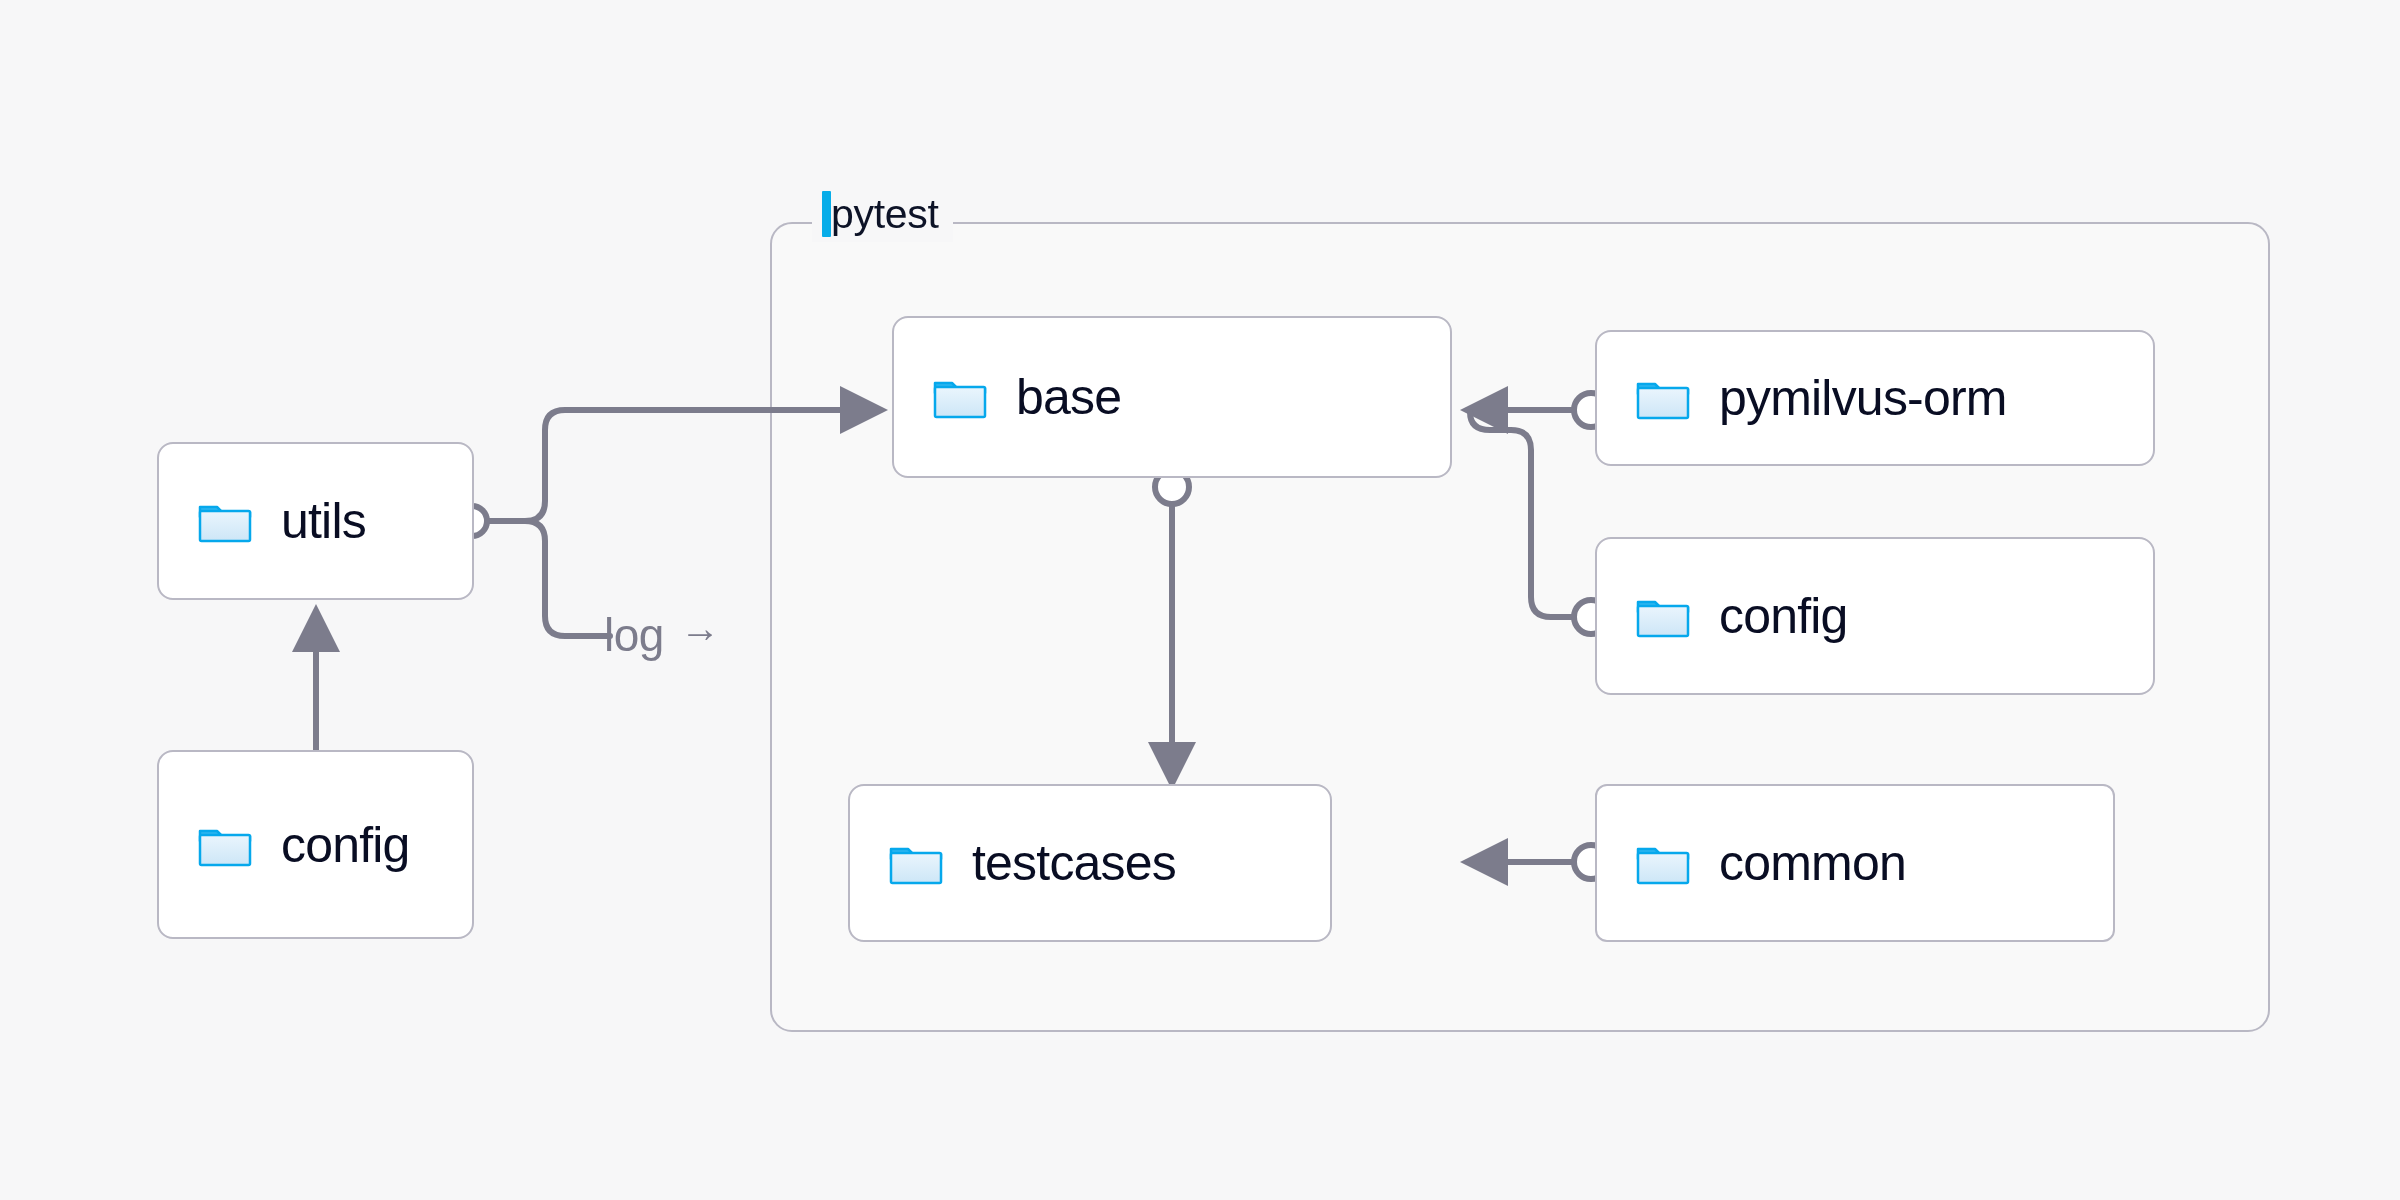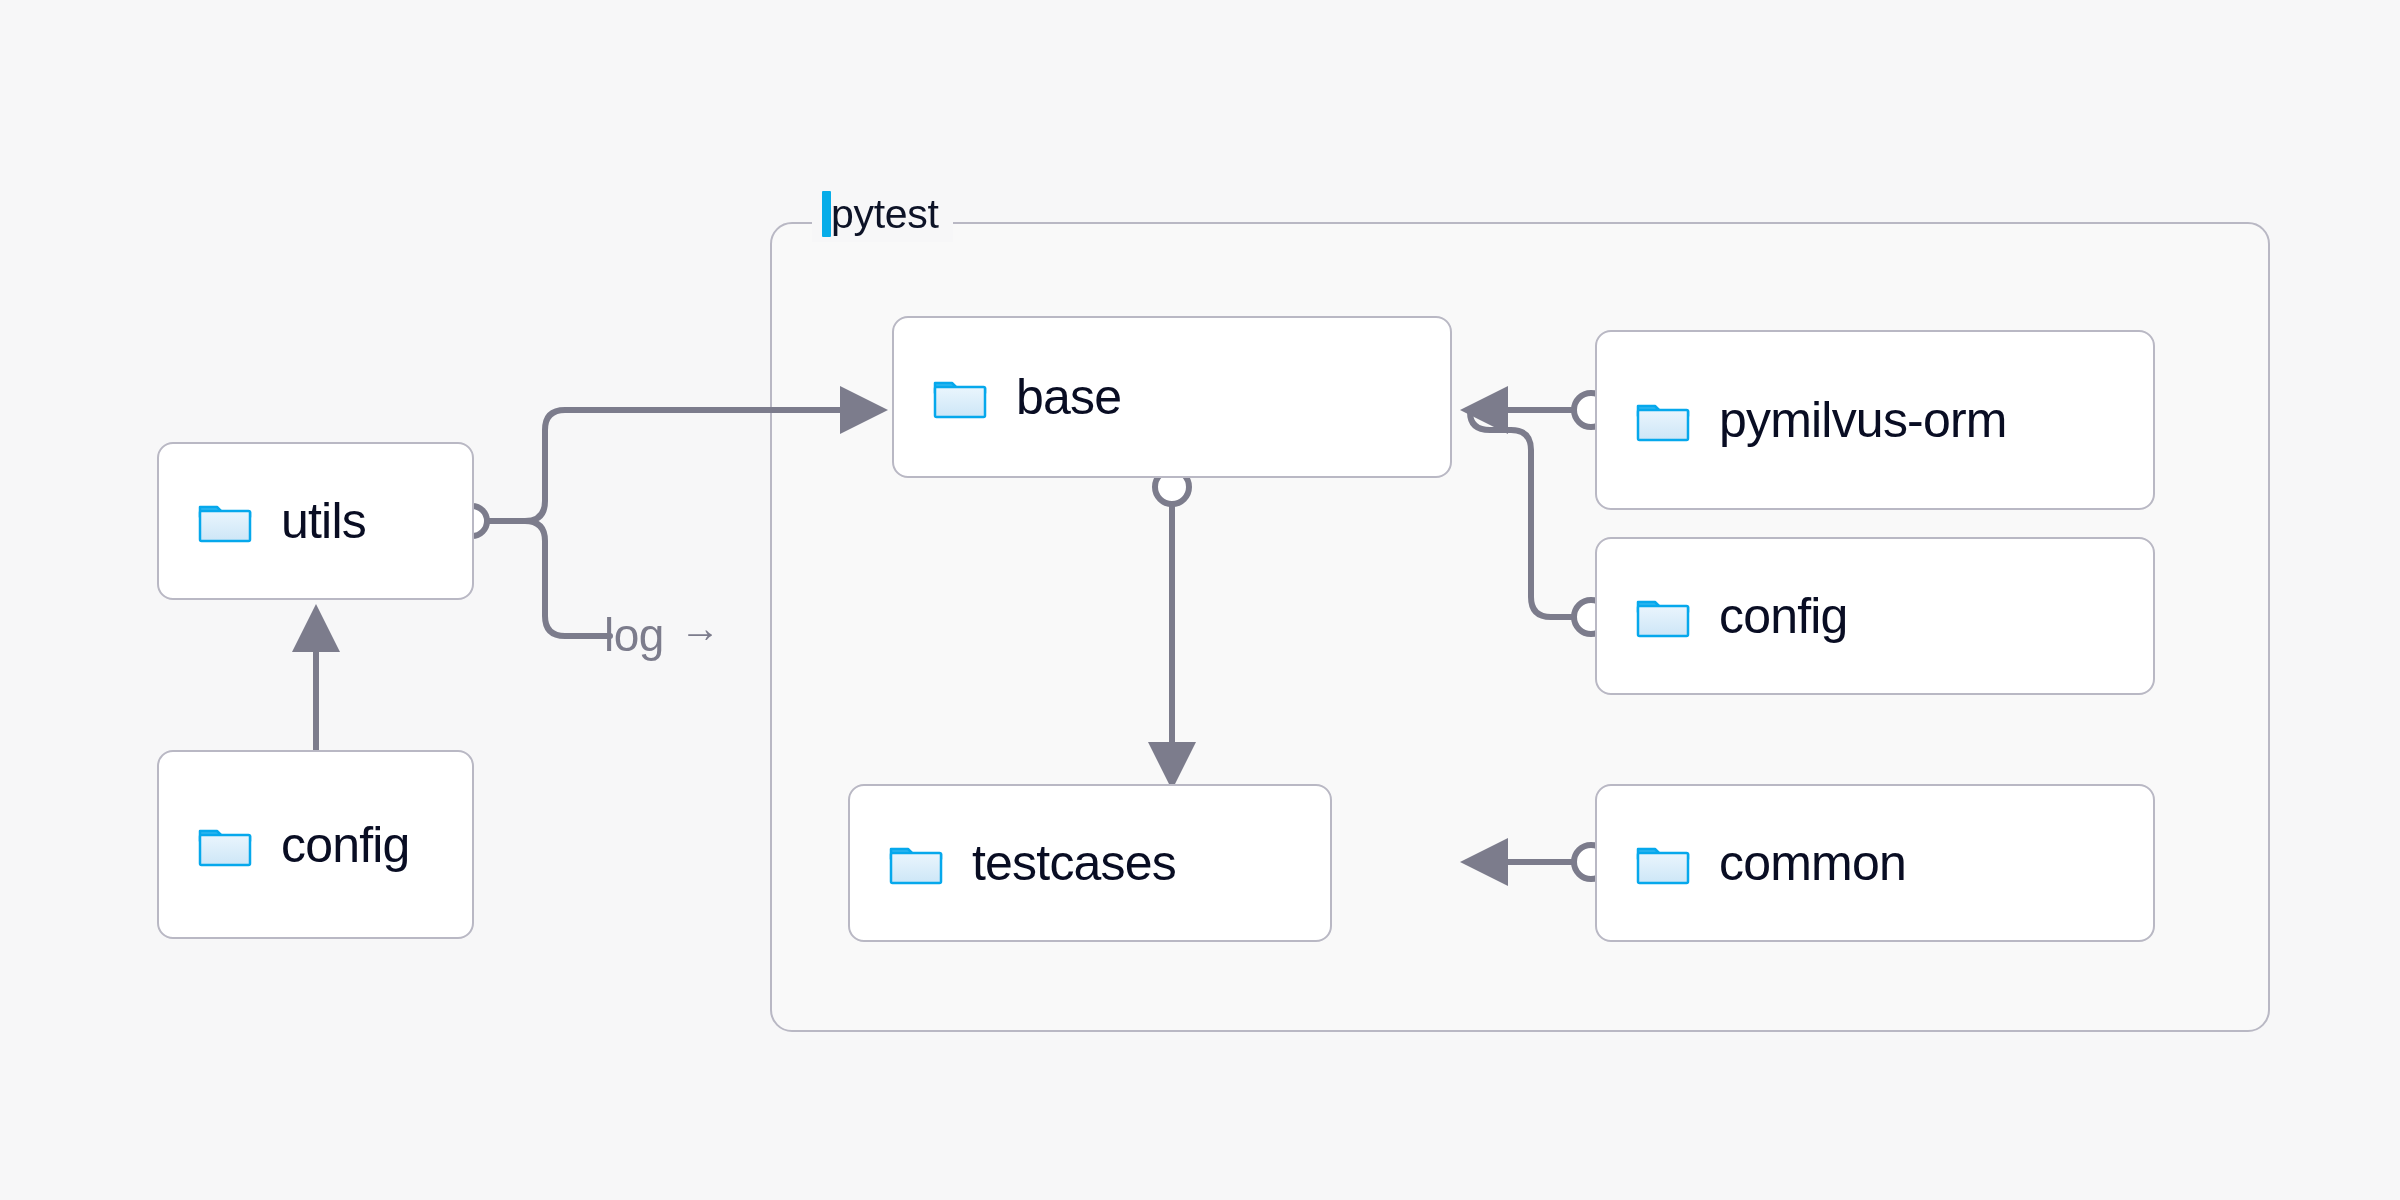--- a/index.html
+++ b/index.html
@@ -174,37 +174,37 @@
   </div>
 
   <div class="node" style="left:848px; top:784px; width:484px; height:158px;">
     <svg class="folder-icon" viewBox="0 0 56 46">
       <path d="M3 9 h17 l5 5 h28 v5 H3 z" fill="#2eb6f0" stroke="#06a8ec" stroke-width="2.5" stroke-linejoin="round"></path>
       <rect x="3" y="13" width="50" height="30" rx="1.5" fill="url(#folderGrad)" stroke="#06a8ec" stroke-width="2.5"></rect>
     </svg>
     <span class="node-label">testcases</span>
   </div>
 
-  <div class="node" style="left:1595px; top:330px; width:560px; height:180px;">
+  <div class="node" style="left:1595px; top:330px; width:560px; height:136px;">
     <svg class="folder-icon" viewBox="0 0 56 46">
       <path d="M3 9 h17 l5 5 h28 v5 H3 z" fill="#2eb6f0" stroke="#06a8ec" stroke-width="2.5" stroke-linejoin="round"></path>
       <rect x="3" y="13" width="50" height="30" rx="1.5" fill="url(#folderGrad)" stroke="#06a8ec" stroke-width="2.5"></rect>
     </svg>
     <span class="node-label">pymilvus-orm</span>
   </div>
 
   <div class="node" style="left:1595px; top:537px; width:560px; height:158px;">
     <svg class="folder-icon" viewBox="0 0 56 46">
       <path d="M3 9 h17 l5 5 h28 v5 H3 z" fill="#2eb6f0" stroke="#06a8ec" stroke-width="2.5" stroke-linejoin="round"></path>
       <rect x="3" y="13" width="50" height="30" rx="1.5" fill="url(#folderGrad)" stroke="#06a8ec" stroke-width="2.5"></rect>
     </svg>
     <span class="node-label">config</span>
   </div>
 
-  <div class="node" style="left:1595px; top:784px; width:560px; height:158px;">
+  <div class="node" style="left:1595px; top:784px; width:520px; height:158px;border-radius:12px;">
     <svg class="folder-icon" viewBox="0 0 56 46">
       <path d="M3 9 h17 l5 5 h28 v5 H3 z" fill="#2eb6f0" stroke="#06a8ec" stroke-width="2.5" stroke-linejoin="round"></path>
       <rect x="3" y="13" width="50" height="30" rx="1.5" fill="url(#folderGrad)" stroke="#06a8ec" stroke-width="2.5"></rect>
     </svg>
     <span class="node-label">common</span>
   </div>
 
 </div>
 
 </body></html>

